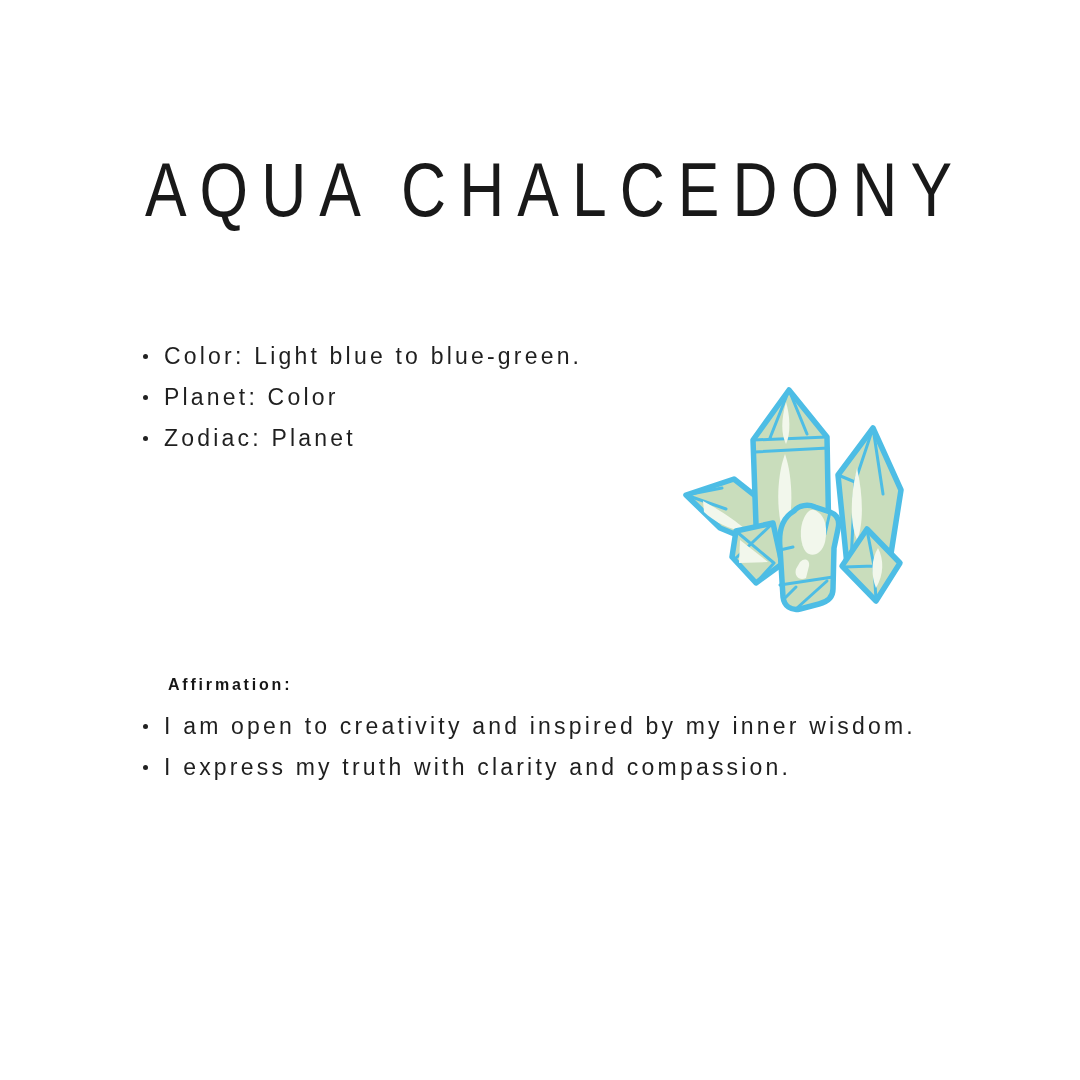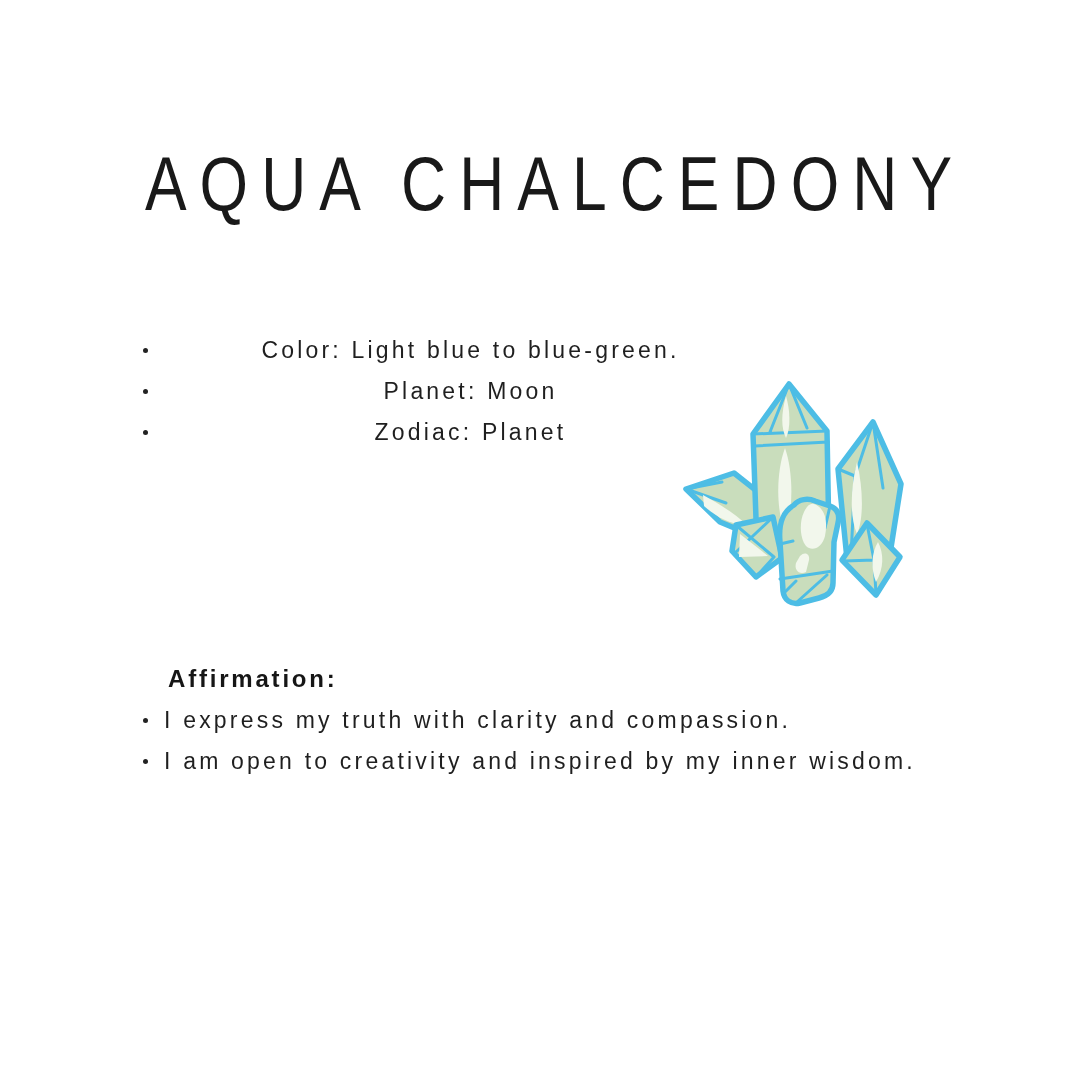--- a/index.html
+++ b/index.html
@@ -1,49 +1,49 @@
 <!DOCTYPE html>
 <html><head>
 <meta charset="utf-8">
 <style>
   html,body{margin:0;padding:0;background:#ffffff;}
   .canvas{
-    position:relative;width:1080px;height:788px;margin:0 auto;
+    position:relative;width:1080px;height:788px;margin:6px auto;
     background:#ffffff;overflow:hidden;
     font-family:"Liberation Sans",sans-serif;color:#1e1e1e;
   }
   
   .title{
     position:absolute;top:146px;left:0;width:1080px;margin:0;
     text-align:center;white-space:nowrap;
     font-family:"Liberation Sans",sans-serif;
     font-size:76px;line-height:76px;font-weight:300;color:#191919;
     letter-spacing:16px;
     transform:translateX(15px) scaleX(0.82);
     transform-origin:center top;
   }
   
   .props{
     position:absolute;left:137px;top:330px;width:640px;
-    list-style:none;margin:0;padding:0;text-align:center;
+    list-style:none;margin:0;padding:0;
   }
   .props li{
     position:relative;padding-left:27px;line-height:41px;
     font-size:23px;letter-spacing:3.2px;color:#1f1f1f;
   }
   .dot{
     position:absolute;left:6px;top:18px;width:5px;height:5px;
     border-radius:50%;background:#222222;
   }
   
   .affirm{
     position:absolute;left:137px;top:658px;width:800px;
   }
   .affirm-heading{
-    margin:0 0 0 31px;font-size:24px;font-weight:bold;
+    margin:0 0 0 31px;font-size:16px;font-weight:bold;
     letter-spacing:2.8px;line-height:42px;color:#161616;
   }
   .affirm-list{
     list-style:none;margin:0;padding:0;
   }
   .affirm-list li{
     position:relative;padding-left:27px;line-height:41.3px;
     font-size:23px;letter-spacing:3.2px;color:#1f1f1f;
   }
   .affirm-list .dot{left:6px;top:18px;}
@@ -68,21 +68,21 @@
 
   <h1 class="title">AQUA CHALCEDONY</h1>
 
   <ul class="props">
     <li>
       <span class="dot"></span>
       <span>Color: Light blue to blue-green.</span>
     </li>
     <li>
       <span class="dot"></span>
-      <span>Planet: Moon</span>
+      <span>Planet: Color</span>
     </li>
     <li>
       <span class="dot"></span>
       <span>Zodiac: Planet</span>
     </li>
   </ul>
 
   <svg class="crystal" viewBox="0 0 240 240" aria-hidden="true">
 
     <g stroke-linejoin="round" stroke-linecap="round" stroke="#4dbde5">
@@ -122,24 +122,24 @@
       <path stroke="none" d="M138,128 C149,132 152,145 149,160 C146,172 136,176 130,170 C124,163 123,146 128,136 C131,130 134,127 138,128 Z" fill="#f2f7ec"></path>
       <path stroke="none" d="M124,180 C129,175 134,178 133,184 L130,196 C123,199 118,194 120,187 Z" fill="#f2f7ec"></path>
     </g>
   </svg>
 
   <div class="affirm">
     <p class="affirm-heading">Affirmation:</p>
     <ul class="affirm-list">
       <li>
         <span class="dot"></span>
-        <span>I express my truth with clarity and compassion.</span>
+        <span>I am open to creativity and inspired by my inner wisdom.</span>
       </li>
       <li>
         <span class="dot"></span>
-        <span>I am open to creativity and inspired by my inner wisdom.</span>
+        <span>I express my truth with clarity and compassion.</span>
       </li>
     </ul>
   </div>
 
   <p class="brand">TARAKAYA</p>
 
 </div>
 
 </body></html>

